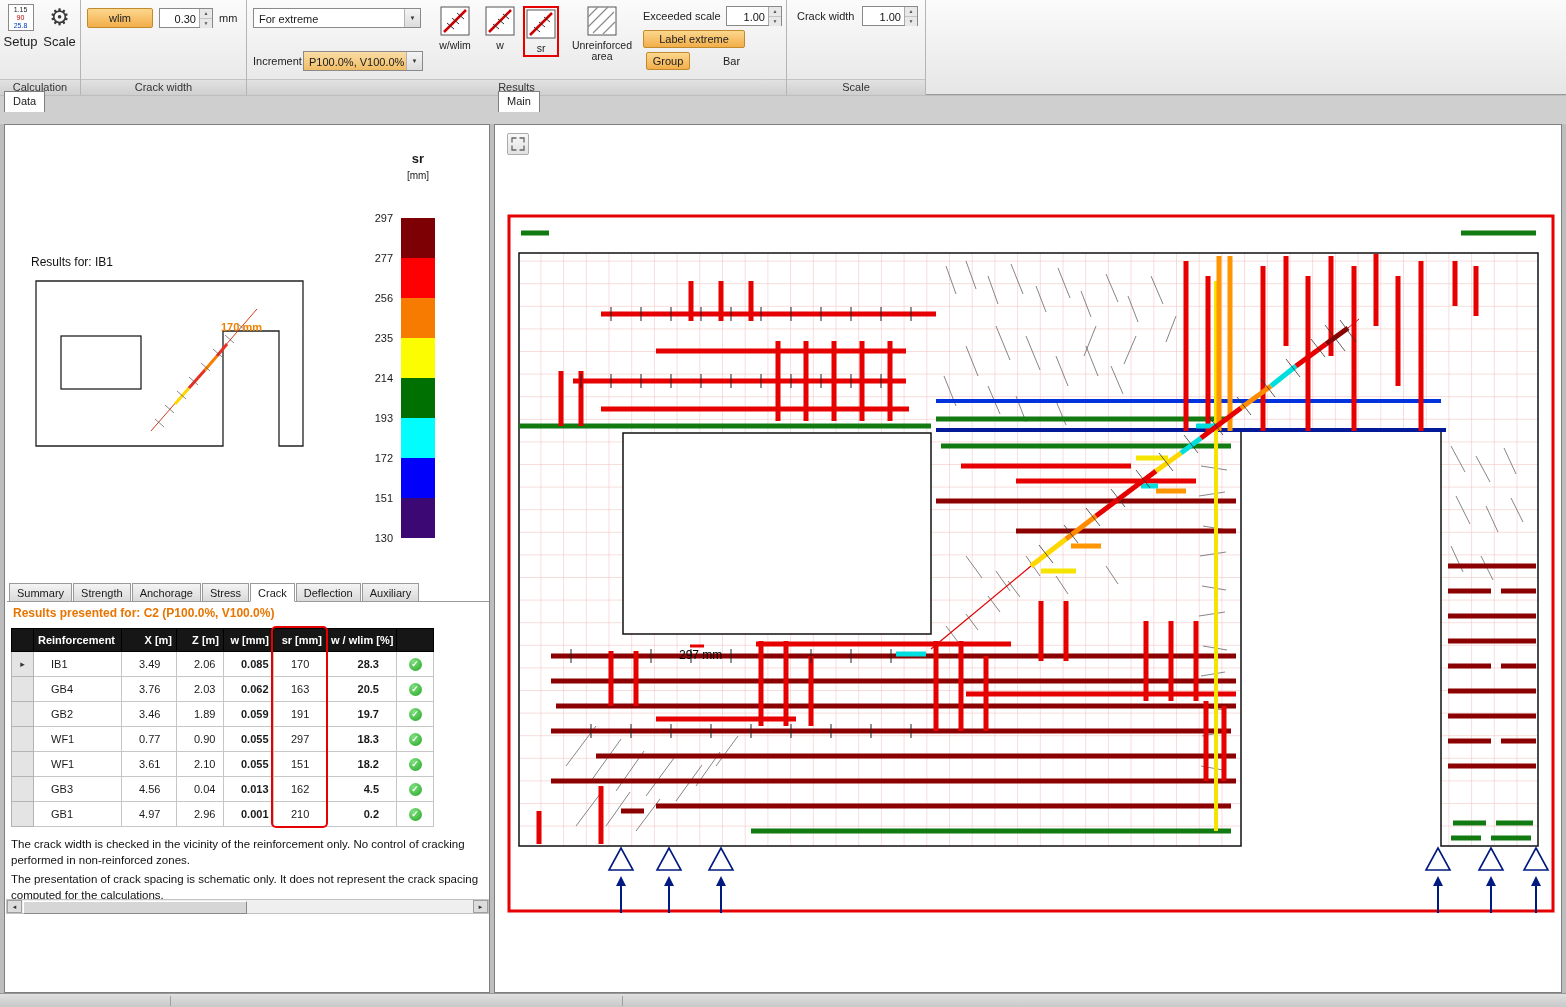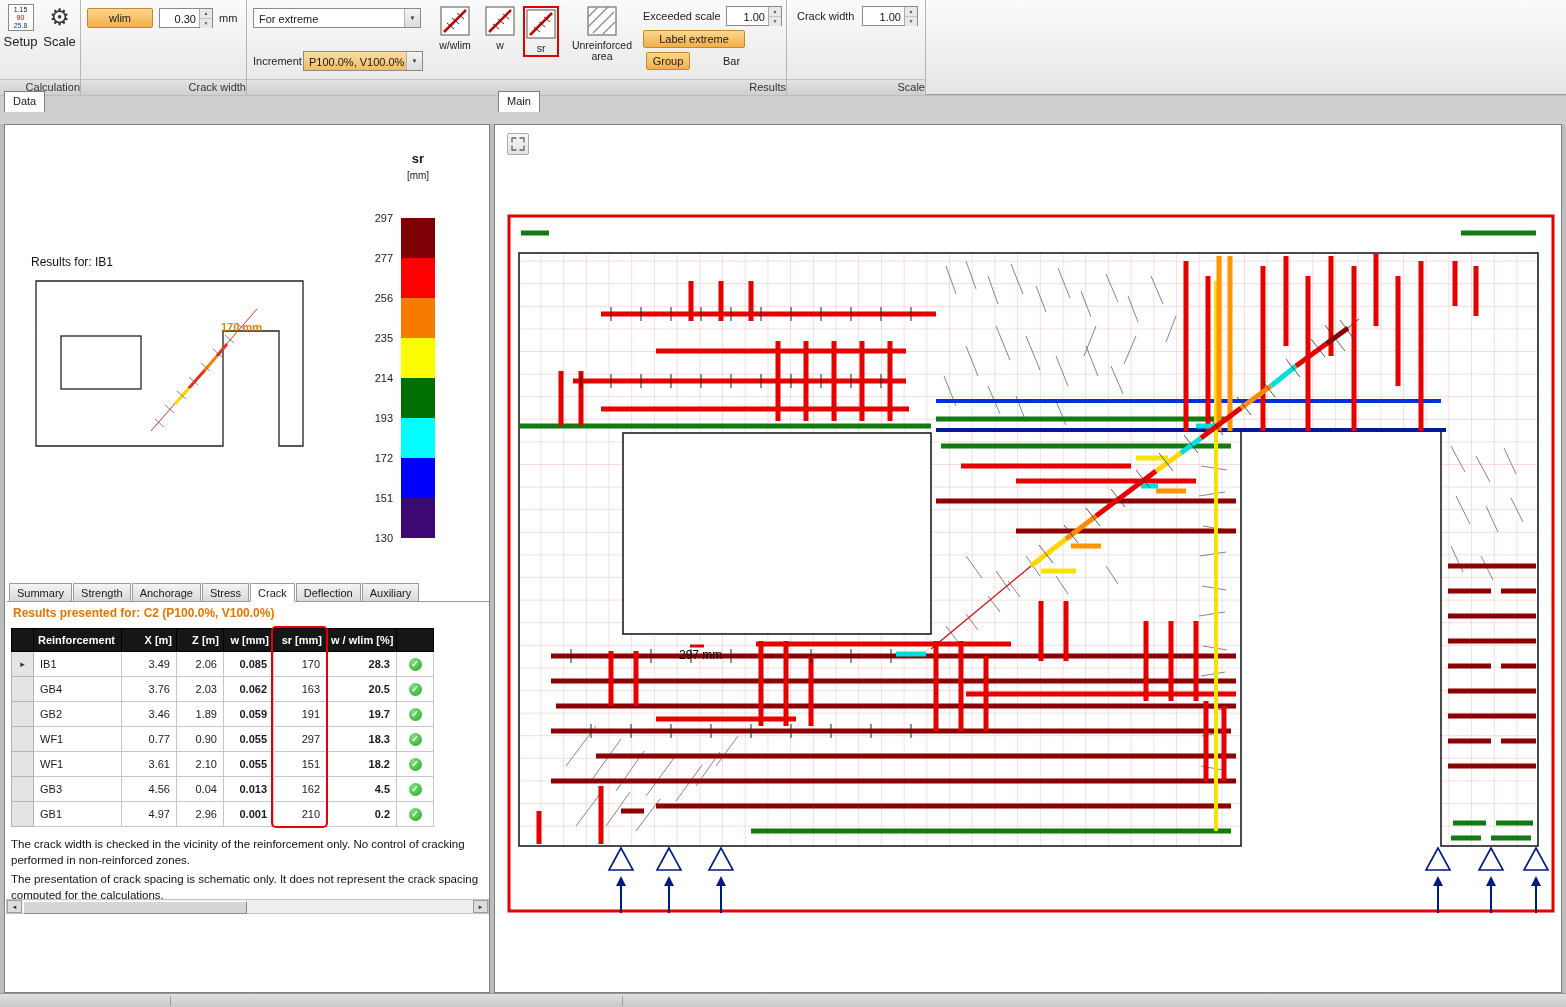--- a/index.html
+++ b/index.html
@@ -2,21 +2,21 @@
 <html><head>
 <meta charset="utf-8">
 <style>
   *{box-sizing:border-box;margin:0;padding:0}
   html,body{width:1566px;height:1007px;overflow:hidden;background:#bdbdbd;
     font-family:"Liberation Sans", sans-serif;font-size:11px;color:#1a1a1a}
   
   #ribbon{position:absolute;left:0;top:0;width:1566px;height:95px;
     background:linear-gradient(#fbfbfb,#e6e6e6);border-bottom:1px solid #9a9a9a}
   .rgroup{position:absolute;top:0;height:95px;border-right:1px solid #b5b5b5}
-  .rgroup .glabel{position:absolute;left:0;right:0;bottom:0;height:16px;text-align:right;
+  .rgroup .glabel{position:absolute;left:0;right:0;bottom:0;height:16px;text-align:center;
     font-size:11px;color:#333;background:linear-gradient(#e2e2e2,#cfcfcf);border-top:1px solid #c3c3c3;padding-top:1px}
   #g-calc{left:0;width:81px}
   #g-crack{left:81px;width:166px}
   #g-results{left:247px;width:540px}
   #g-scale{left:787px;width:139px}
   .bigbtn{position:absolute;top:4px;width:37px;height:70px;display:flex;flex-direction:column;
     align-items:center;border-radius:2px}
   .bigbtn .blabel{font-size:13px;margin-top:3px;color:#222}
   .setupicon{width:26px;height:27px;border:1px solid #8a8a8a;background:#fff;
     display:flex;flex-direction:column;justify-content:center;align-items:center;line-height:8px}
@@ -63,21 +63,21 @@
     border-bottom:none;background:linear-gradient(#f4f4f4,#d9d9d9);margin-right:1px;position:relative;top:1px}
   .rtab.active{background:#fff;border-bottom:1px solid #fff;top:1px}
   #results-presented{position:absolute;left:8px;top:481px;font-size:12px;font-weight:bold;color:#e87500}
   #table-wrap{position:absolute;left:6px;top:503px;width:426px}
   table{border-collapse:collapse;table-layout:fixed;width:422px}
   col.w-sel{width:22px}col.w-name{width:88px}col.w-x{width:55px}col.w-z{width:47px}
   col.w-w{width:50px}col.w-sr{width:53px}col.w-ratio{width:70px}col.w-st{width:37px}
   thead th{background:#161616;color:#fff;font-size:11px;font-weight:bold;height:23px;
     border:1px solid #000;padding:0 4px;text-align:right;white-space:nowrap;overflow:hidden}
   thead th.h-name{text-align:left}
-  tbody td{border:1px solid #c6c6c6;height:25px;font-size:11px;padding:0 6px;background:#fff;white-space:nowrap}
+  tbody td{border:1px solid #c6c6c6;height:25px;font-size:11px;padding:0 17px;background:#fff;white-space:nowrap}
   td.sel{background:#e4e4e4;border:1px solid #b4b4b4;text-align:center;padding:0;color:#333;font-size:9px}
   td.c-name{text-align:left}
   td.num{text-align:right}
   td.bold{font-weight:bold}
   td.c-status{text-align:center;padding:0}
   .okdot{display:inline-block;width:13px;height:13px;border-radius:50%;
     background:radial-gradient(circle at 35% 30%, #7fe07f, #23a523);color:#fff;
     font-size:9px;line-height:13px;text-align:center;font-weight:bold}
   #sr-highlight{position:absolute;left:260px;top:-2px;width:57px;height:202px;
     border:2px solid #e60000;border-radius:5px;pointer-events:none}

